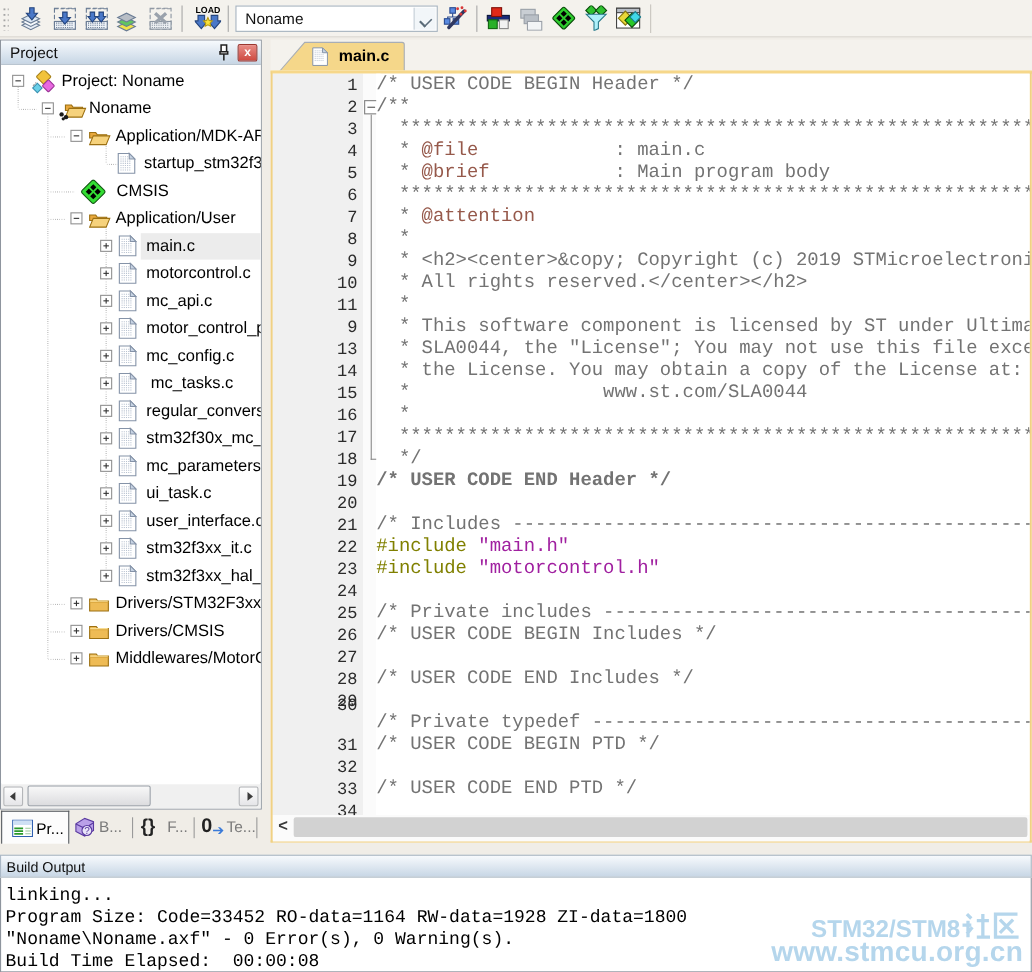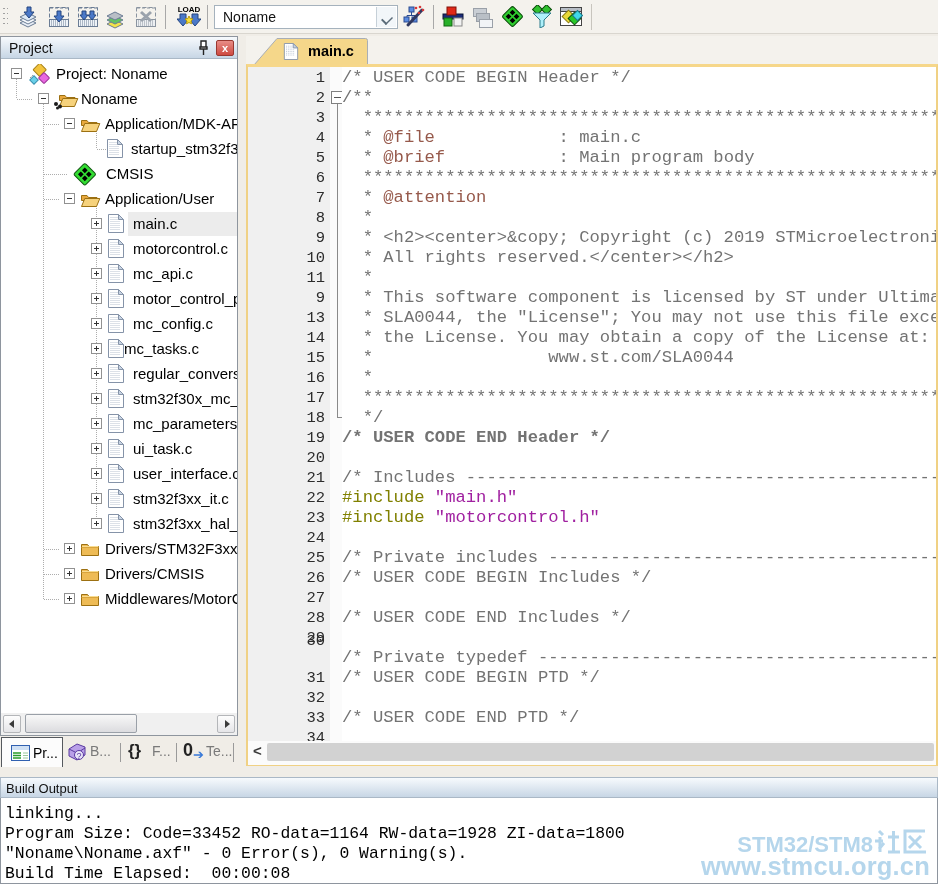--- a/index.html
+++ b/index.html
@@ -290,21 +290,21 @@
           </svg></span>
         <span class="lbl" style="left:132px;">mc_config.c</span>
       </div>
     <div class="trow" style="left:0;top:278px;">
         <span class="ebox p" style="left:90px;"></span>
         <span class="abs" style="left:106px;top:1px;"><svg width="18" height="21" viewBox="0 0 18 21">
             <path d="M1.5 1.5 h10 l5 5 v13 h-15z" fill="#ffffff" stroke="#8593a8"></path>
             <path d="M11.5 1.5 l5 5 h-5z" fill="#c8d4e4" stroke="#8593a8"></path>
             <path stroke="#b8c2d0" stroke-dasharray="1 1" d="M3.5 4.5h7M3.5 6.5h7M3.5 8.5h9M3.5 10.5h9M3.5 12.5h9M3.5 14.5h9M3.5 16.5h9"></path>
           </svg></span>
-        <span class="lbl" style="left:123px;">mc_tasks.c</span>
+        <span class="lbl" style="left:136px;">mc_tasks.c</span>
       </div>
     <div class="trow" style="left:0;top:303px;">
         <span class="ebox p" style="left:90px;"></span>
         <span class="abs" style="left:106px;top:1px;"><svg width="18" height="21" viewBox="0 0 18 21">
             <path d="M1.5 1.5 h10 l5 5 v13 h-15z" fill="#ffffff" stroke="#8593a8"></path>
             <path d="M11.5 1.5 l5 5 h-5z" fill="#c8d4e4" stroke="#8593a8"></path>
             <path stroke="#b8c2d0" stroke-dasharray="1 1" d="M3.5 4.5h7M3.5 6.5h7M3.5 8.5h9M3.5 10.5h9M3.5 12.5h9M3.5 14.5h9M3.5 16.5h9"></path>
           </svg></span>
         <span class="lbl" style="left:132px;">regular_conversion_manager.c</span>
       </div>

